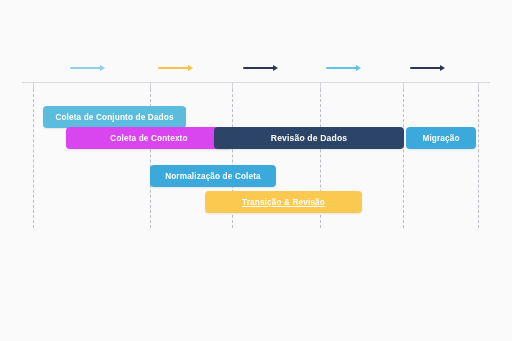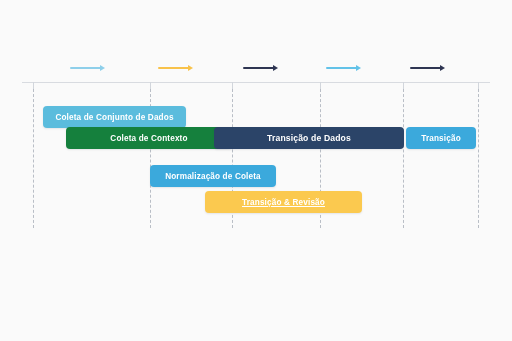--- a/index.html
+++ b/index.html
@@ -117,28 +117,28 @@
     <div class="head" style="border-left: 5px solid rgb(98, 194, 232);"></div>
   </div>
   <div class="arrow" style="left: 410px; width: 35px; top: 63px;">
     <div class="shaft" style="background: rgb(46, 53, 82);"></div>
     <div class="head" style="border-left: 5px solid rgb(46, 53, 82);"></div>
   </div>
 
   <div class="bar" style="left: 43px; width: 143px; top: 106px; height: 22px; background: rgb(91, 188, 221); color: rgb(255, 255, 255);">
     <span>Coleta de Conjunto de Dados</span>
   </div>
-  <div class="bar" style="left: 66px; width: 166px; top: 127px; height: 22px; background: #15803d; color: rgb(255, 255, 255);">
+  <div class="bar" style="left: 66px; width: 166px; top: 127px; height: 22px; background: #d946ef; color: rgb(255, 255, 255);">
     <span>Coleta de Contexto</span>
   </div>
   <div class="bar navy" style="left: 214px; width: 190px; top: 127px; height: 22px; background: rgb(43, 68, 104); color: rgb(255, 255, 255); z-index: 5;">
-    <span>Transição de Dados</span>
+    <span>Revisão de Dados</span>
   </div>
   <div class="bar" style="left: 406px; width: 70px; top: 127px; height: 22px; background: rgb(59, 169, 220); color: rgb(255, 255, 255); z-index: 5;">
-    <span>Transição</span>
+    <span>Migração</span>
   </div>
   <div class="bar" style="left: 150px; width: 126px; top: 165px; height: 22px; background: rgb(59, 169, 220); color: rgb(255, 255, 255);">
     <span>Normalização de Coleta</span>
   </div>
   <div class="bar" style="left: 205px; width: 157px; top: 191px; height: 22px; background: rgb(251, 201, 79); color: rgb(255, 255, 255); text-decoration: underline;">
     <span>Transição &amp; Revisão</span>
   </div>
 
 </div>
 

